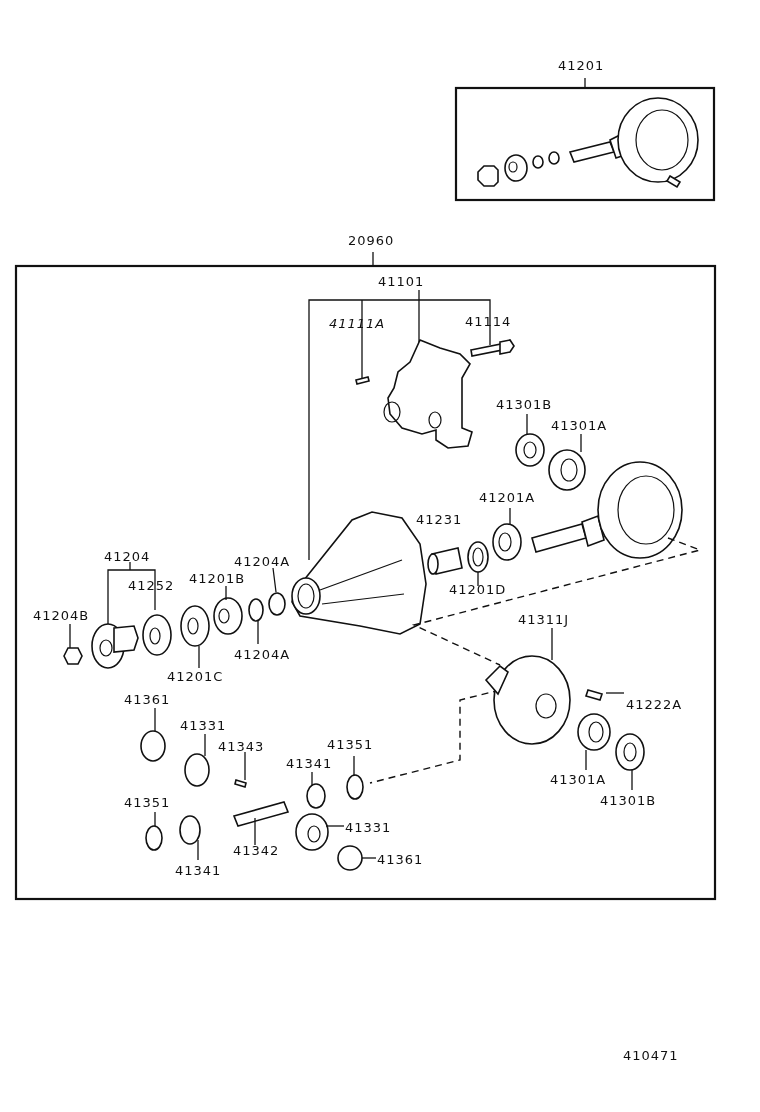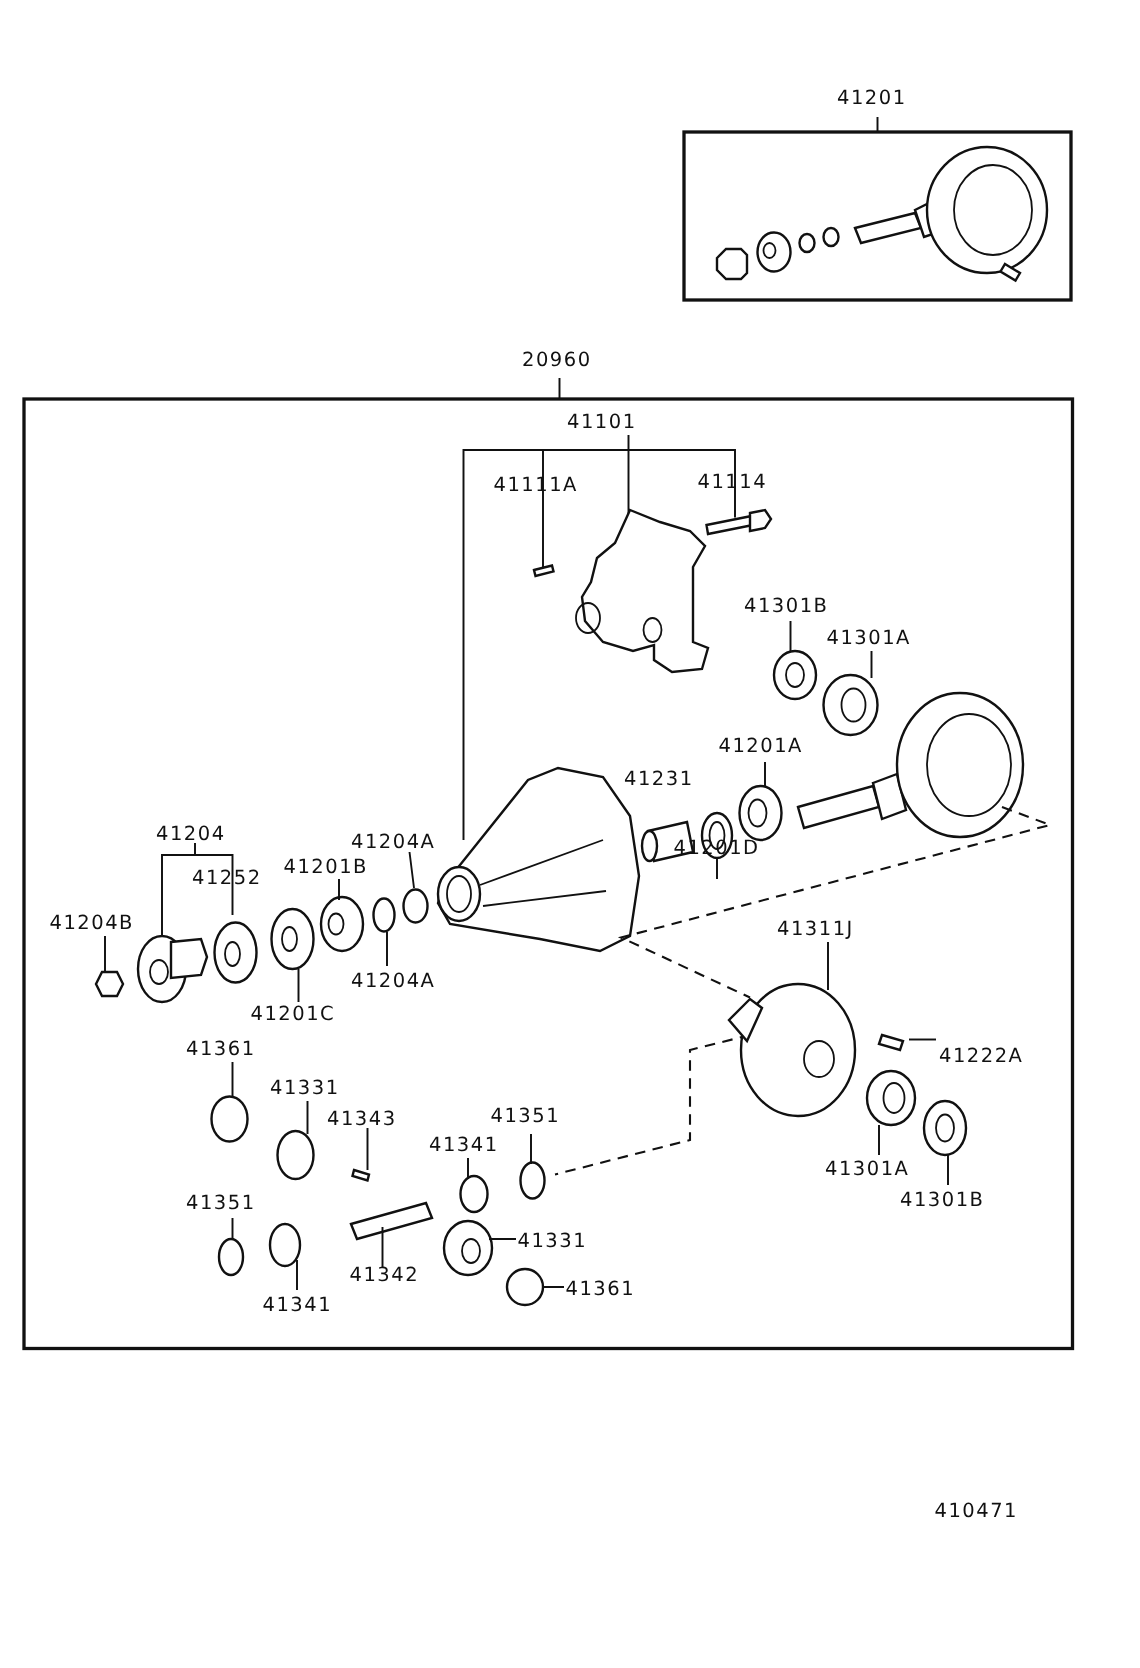--- a/index.html
+++ b/index.html
@@ -150,27 +150,27 @@
     <ellipse class="thin" cx="314" cy="834" rx="6" ry="8"></ellipse>
     <line class="leader" x1="326" y1="826" x2="344" y2="826"></line>
     <ellipse class="part" cx="350" cy="858" rx="12" ry="12"></ellipse>
     <line class="leader" x1="362" y1="858" x2="376" y2="858"></line>
   </g>
 </svg>
 
 <span class="lbl" style="left:558px;top:58px;">41201</span>
 <span class="lbl" style="left:348px;top:233px;">20960</span>
 <span class="lbl" style="left:378px;top:274px;">41101</span>
-<span class="lbl" style="left:329px;top:316px;">41111A</span>
+<span class="lbl" style="left:329px;top:316px;font-style:italic;">41111A</span>
 <span class="lbl" style="left:465px;top:314px;">41114</span>
 <span class="lbl" style="left:496px;top:397px;">41301B</span>
 <span class="lbl" style="left:551px;top:418px;">41301A</span>
 <span class="lbl" style="left:479px;top:490px;">41201A</span>
 <span class="lbl" style="left:416px;top:512px;">41231</span>
-<span class="lbl" style="left:449px;top:558px;">41201D</span>
+<span class="lbl" style="left:449px;top:582px;">41201D</span>
 <span class="lbl" style="left:104px;top:549px;">41204</span>
 <span class="lbl" style="left:128px;top:578px;">41252</span>
 <span class="lbl" style="left:189px;top:571px;">41201B</span>
 <span class="lbl" style="left:234px;top:554px;">41204A</span>
 <span class="lbl" style="left:33px;top:608px;">41204B</span>
 <span class="lbl" style="left:167px;top:644px;margin-top:25px;">41201C</span>
 <span class="lbl" style="left:234px;top:647px;">41204A</span>
 <span class="lbl" style="left:518px;top:612px;">41311J</span>
 <span class="lbl" style="left:626px;top:658px;margin-top:39px;">41222A</span>
 <span class="lbl" style="left:550px;top:772px;">41301A</span>
@@ -178,13 +178,13 @@
 <span class="lbl" style="left:124px;top:692px;">41361</span>
 <span class="lbl" style="left:180px;top:718px;">41331</span>
 <span class="lbl" style="left:218px;top:739px;">41343</span>
 <span class="lbl" style="left:286px;top:756px;">41341</span>
 <span class="lbl" style="left:327px;top:737px;">41351</span>
 <span class="lbl" style="left:124px;top:795px;">41351</span>
 <span class="lbl" style="left:233px;top:843px;">41342</span>
 <span class="lbl" style="left:345px;top:820px;">41331</span>
 <span class="lbl" style="left:175px;top:863px;">41341</span>
 <span class="lbl" style="left:377px;top:852px;">41361</span>
-<span class="lbl" style="left:623px;top:1000px;">410471</span>
+<span class="lbl" style="left:623px;top:1048px;">410471</span>
 
 </body></html>

